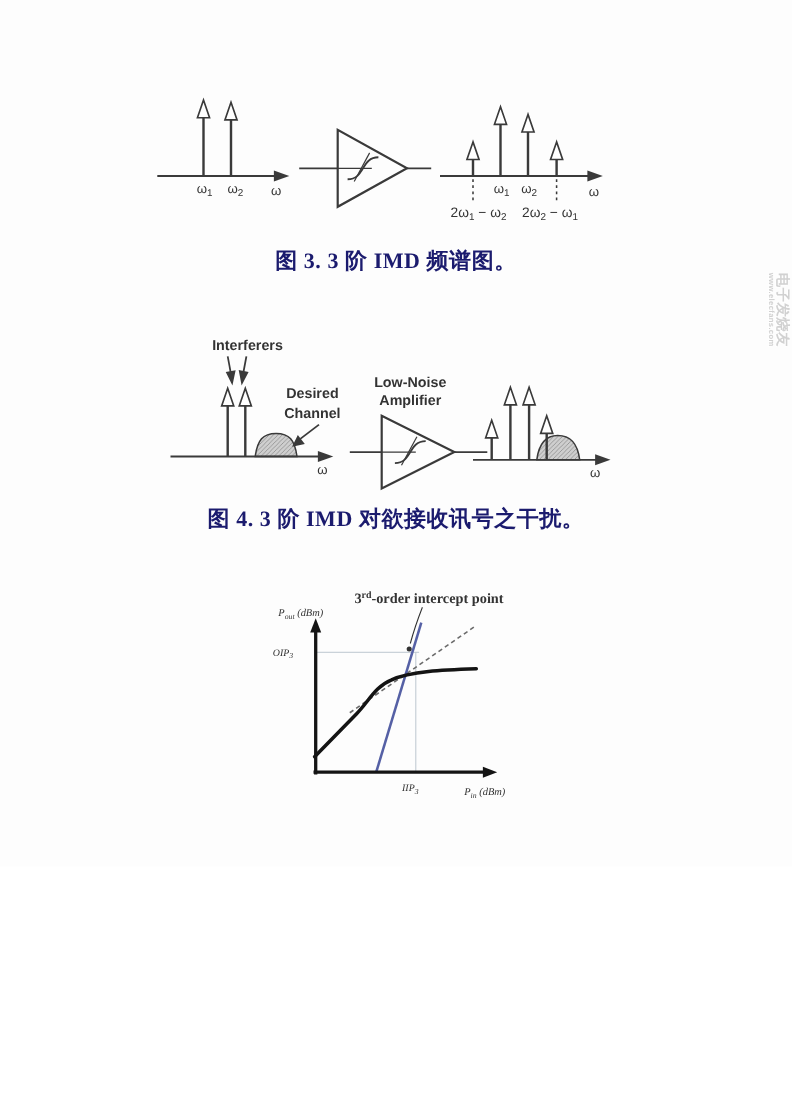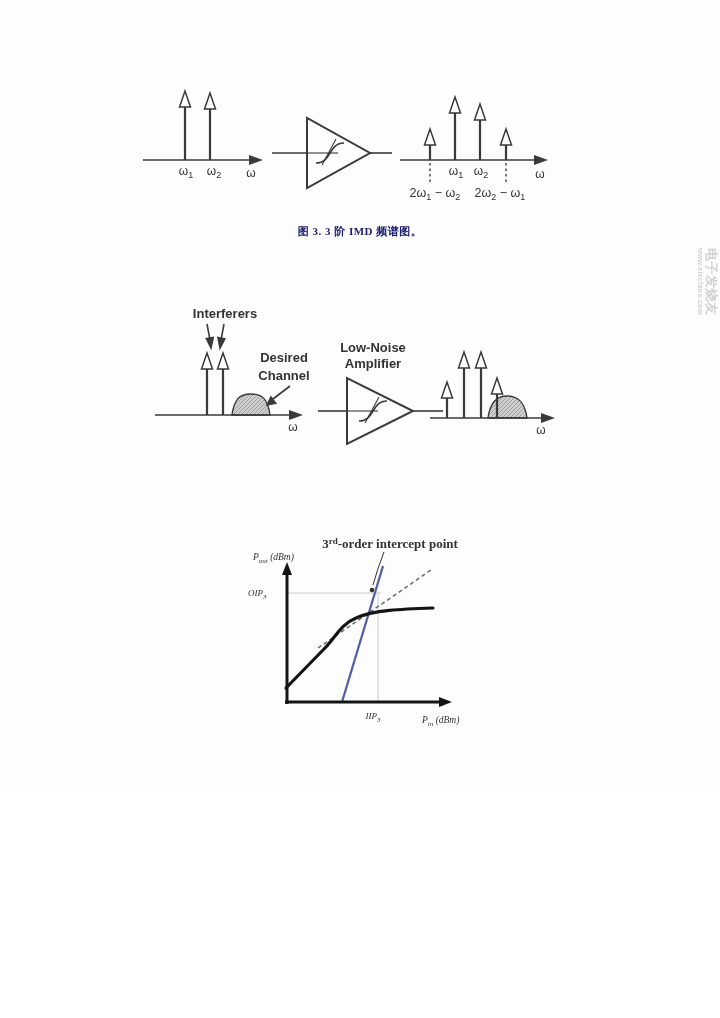--- a/index.html
+++ b/index.html
@@ -6,21 +6,21 @@
   html,body { background:#ffffff; }
   .page {
     position:relative; width:720px; height:788px;
     background:#fdfdfd; overflow:hidden;
     font-family:"Liberation Serif", serif;
   }
   .fig { position:absolute; }
   .caption {
     position:absolute; left:0; width:100%;
     text-align:center; color:#1b1b6e; font-weight:bold;
-    font-size:11px; letter-spacing:0.5px;
+    font-size:20px; letter-spacing:0.5px;
     font-family:"Liberation Serif", serif;
   }
   .page-number {
     position:absolute; left:0; width:100%; top:940px;
     text-align:center; font-size:12.5px; color:#333;
     font-family:"Liberation Serif", serif;
   }
   svg text { font-family:"Liberation Sans", sans-serif; fill:#333; }
   svg .serif { font-family:"Liberation Serif", serif; }
 
@@ -158,20 +158,21 @@
       <line x1="314" y1="70" x2="314" y2="120" stroke-width="2.2"></line>
       <polygon points="314,54 308.5,70 319.5,70" fill="#ffffff" stroke-width="1.5"></polygon>
       <line x1="331" y1="70" x2="331" y2="120" stroke-width="2.2"></line>
       <polygon points="331,54 325.5,70 336.5,70" fill="#ffffff" stroke-width="1.5"></polygon>
       <line x1="347" y1="95" x2="347" y2="120" stroke-width="2.2"></line>
       <polygon points="347,80 341.5,96 352.5,96" fill="#ffffff" stroke-width="1.5"></polygon>
     </g>
     <text x="391" y="136" text-anchor="middle" font-size="12">ω</text>
   </svg>
 
+  <div class="caption" style="top:458px;">图 4. 3 阶 IMD 对欲接收讯号之干扰。</div>
 
   <svg class="fig" style="left:240px; top:530px;" width="235" height="205" viewBox="0 0 235 205">
 
     <text x="150" y="18" text-anchor="middle" font-size="13" font-weight="bold" class="serif" fill="#1a1a1a"><tspan>3</tspan><tspan dy="-4" font-size="9">rd</tspan><tspan dy="4">-order intercept point</tspan></text>
 
     <text x="13" y="30" font-size="9.5" font-style="italic" class="serif" fill="#2a2a2a"><tspan>P</tspan><tspan dy="2.5" font-size="7">out</tspan><tspan dy="-2.5"> (dBm)</tspan></text>
 
     <g stroke="#bcc6ce" stroke-width="0.9">
       <line x1="47" y1="63" x2="141" y2="63"></line>
       <line x1="138" y1="63" x2="138" y2="172"></line>

